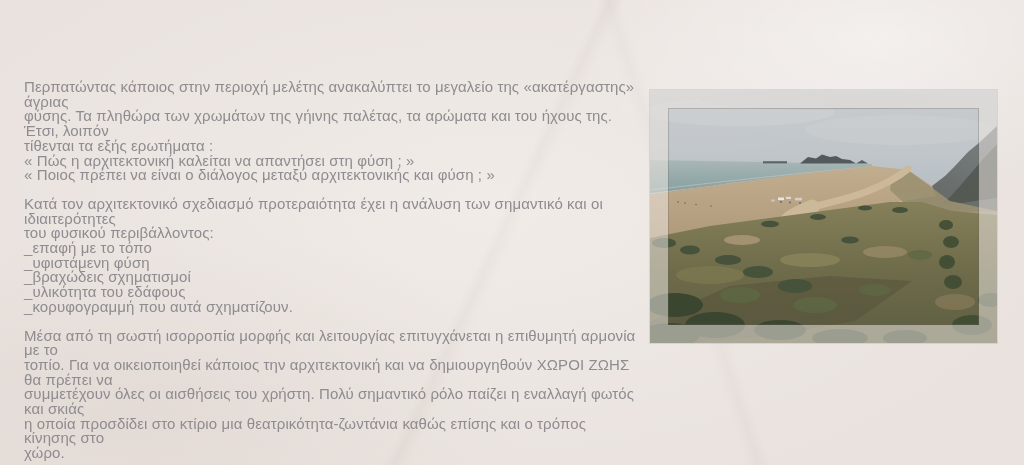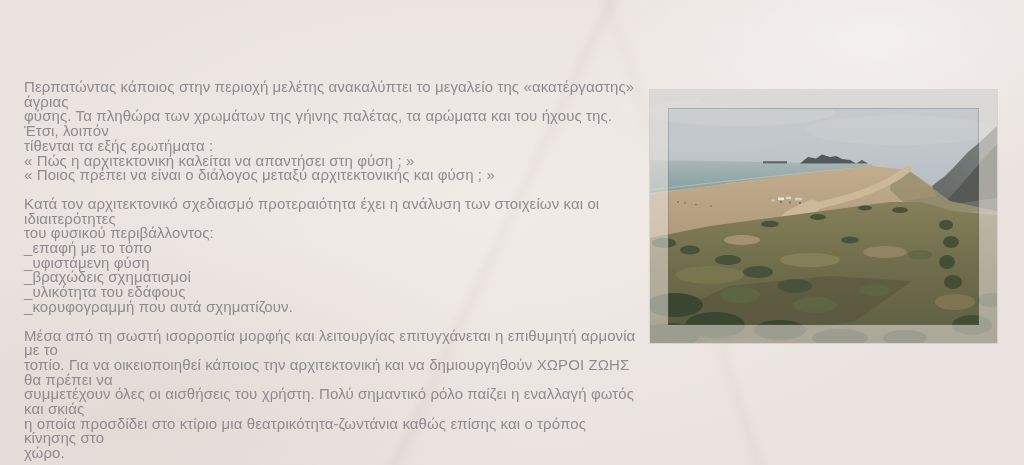--- a/index.html
+++ b/index.html
@@ -49,21 +49,21 @@
 <body>
 
 <div class="slide">
 
   <div class="text-block">
     <p>Περπατώντας κάποιος στην περιοχή μελέτης ανακαλύπτει το μεγαλείο της «ακατέργαστης» άγριας
 φύσης. Τα πληθώρα των χρωμάτων της γήινης παλέτας, τα αρώματα και του ήχους της. Έτσι, λοιπόν
 τίθενται τα εξής ερωτήματα :
 « Πώς η αρχιτεκτονική καλείται να απαντήσει στη φύση ; »
 « Ποιος πρέπει να είναι ο διάλογος μεταξύ αρχιτεκτονικής και φύση ; »</p>
-    <p>Κατά τον αρχιτεκτονικό σχεδιασμό προτεραιότητα έχει η ανάλυση των στοιχείων και οι ιδιαιτερότητες
+    <p>Κατά τον αρχιτεκτονικό σχεδιασμό προτεραιότητα έχει η ανάλυση των σημαντικό και οι ιδιαιτερότητες
 του φυσικού περιβάλλοντος:
 _επαφή με το τόπο
 _υφιστάμενη φύση
 _βραχώδεις σχηματισμοί
 _υλικότητα του εδάφους
 _κορυφογραμμή που αυτά σχηματίζουν.</p>
     <p>Μέσα από τη σωστή ισορροπία μορφής και λειτουργίας επιτυγχάνεται η επιθυμητή αρμονία με το
 τοπίο. Για να οικειοποιηθεί κάποιος την αρχιτεκτονική και να δημιουργηθούν ΧΩΡΟΙ ΖΩΗΣ θα πρέπει να
 συμμετέχουν όλες οι αισθήσεις του χρήστη. Πολύ σημαντικό ρόλο παίζει η εναλλαγή φωτός και σκιάς
 η οποία προσδίδει στο κτίριο μια θεατρικότητα-ζωντάνια καθώς επίσης και ο τρόπος κίνησης στο

